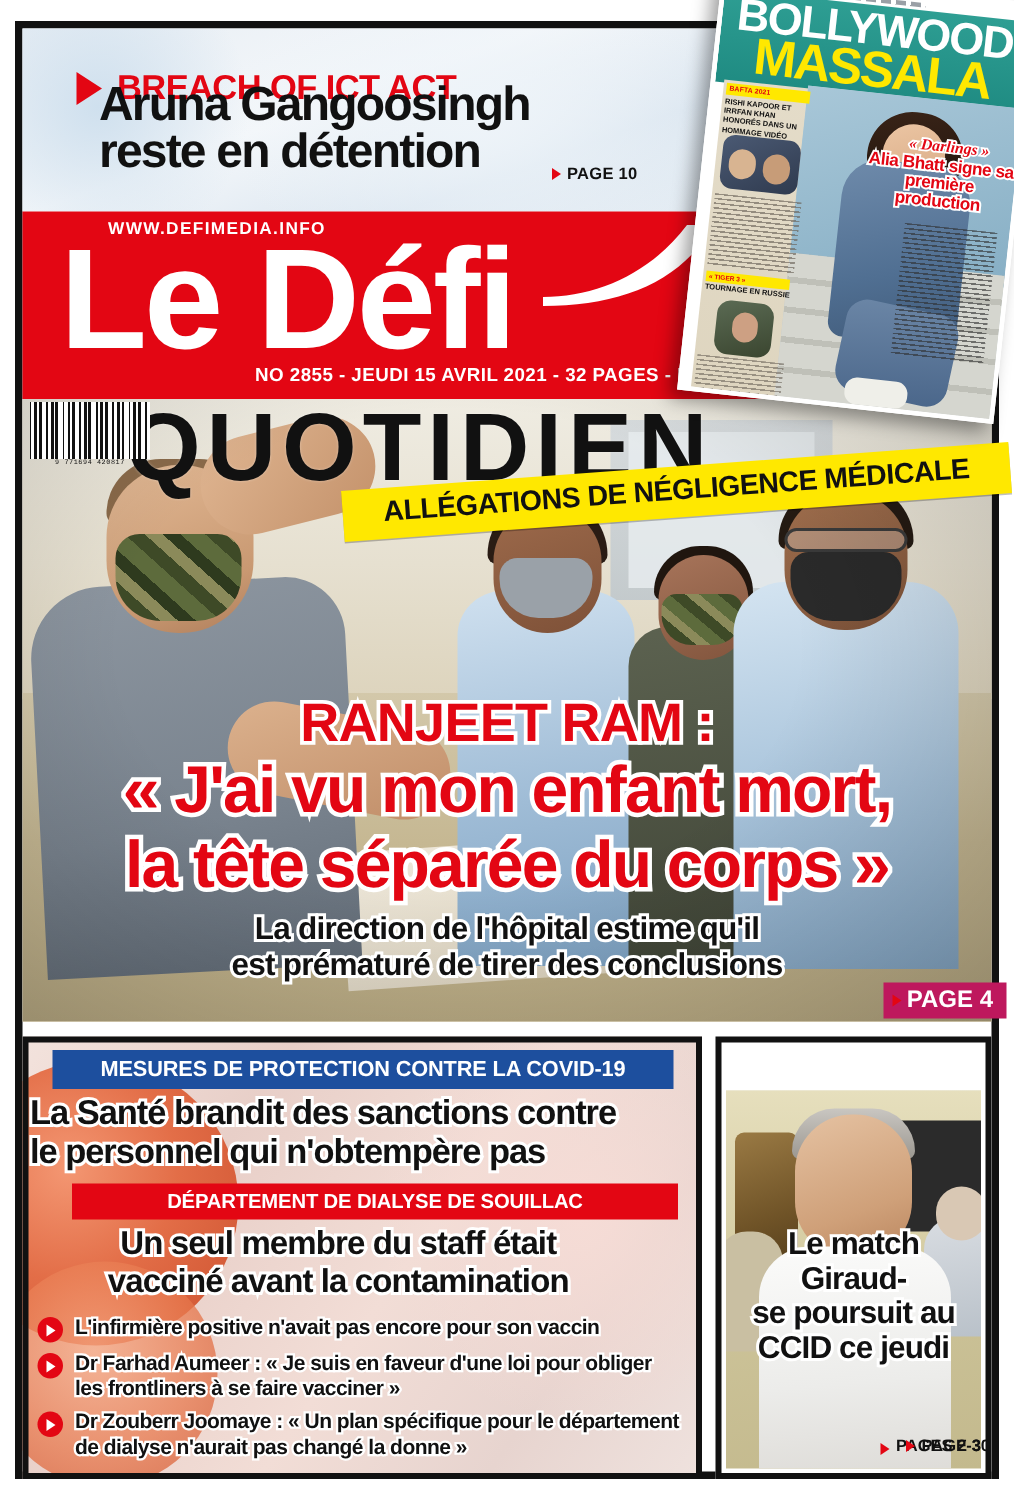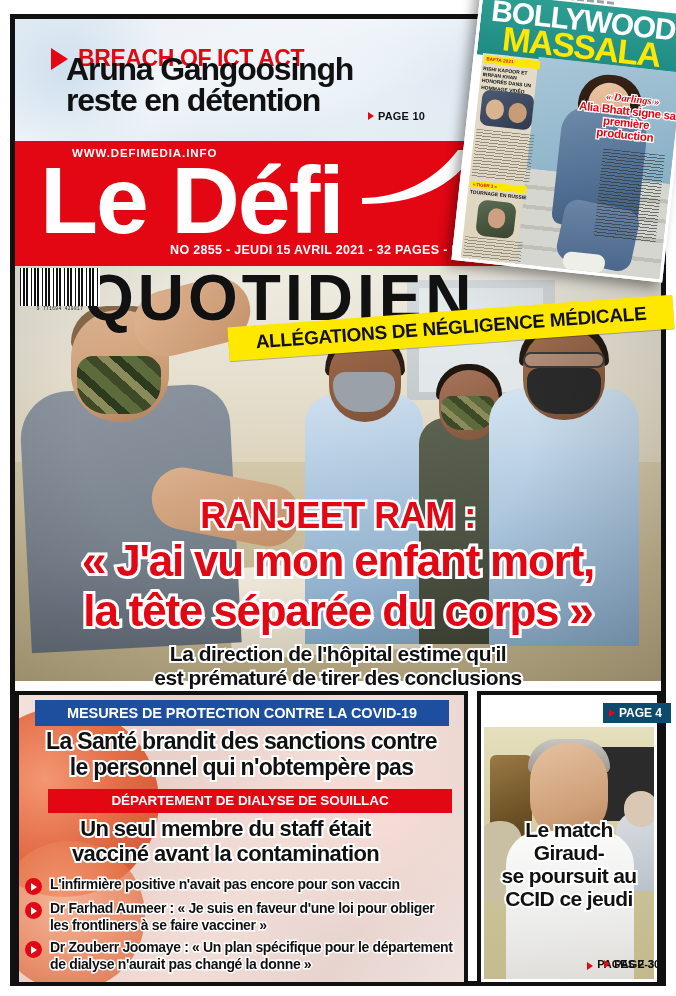--- a/index.html
+++ b/index.html
@@ -154,34 +154,34 @@
   }
   .yellow-banner span{
     display:block;text-align:center;line-height:34px;color:#111;
     font-weight:bold;font-size:19px;letter-spacing:-0.3px;white-space:nowrap;
   }
 
   
   .mainhead{position:absolute;left:15px;top:462px;width:646px;z-index:9;text-align:center;}
   .mh-name{
     color:#e30613;font-weight:bold;font-size:36px;line-height:40px;letter-spacing:-0.5px;
-    -webkit-text-stroke:5px #fff;paint-order:stroke fill;margin-top:34px;
+    -webkit-text-stroke:5px #fff;paint-order:stroke fill;
   }
   .mh-l1, .mh-l2{
     color:#e30613;font-weight:bold;font-size:44px;line-height:50px;letter-spacing:-1.2px;
     -webkit-text-stroke:6px #fff;paint-order:stroke fill;
   }
   .mh-sub{
     margin-top:6px;color:#111;font-weight:bold;font-size:21px;line-height:24px;letter-spacing:-0.5px;
     -webkit-text-stroke:4px #fff;paint-order:stroke fill;
   }
   .page4{
-    position:absolute;right:5px;top:655px;background:#0c4a6e;color:#fff;
+    position:absolute;right:5px;top:655px;background:#be185d;color:#fff;
     padding:3px 9px 3px 6px;z-index:12;display:flex;align-items:center;gap:4px;
-    font-size:12px;font-weight:bold;margin-top:48px;
+    font-size:16px;font-weight:bold;
   }
   .page4 .pt{width:0;height:0;border-left:6px solid #e30613;
     border-top:4px solid transparent;border-bottom:4px solid transparent;}
 
   
   .bottom-left{
     position:absolute;left:15px;top:691px;width:453px;height:295px;overflow:hidden;
     background:linear-gradient(125deg,#f3e3dd 0%,#e8cfc8 28%,#f2ddd6 55%,#e7d4cf 78%,#efe2de 100%);
   }
   .bl-virus{position:absolute;left:-46px;top:16px;width:190px;height:190px;border-radius:50%;
@@ -190,21 +190,21 @@
     background:radial-gradient(circle at 45% 40%, #f8ab86 0%, #e87a4f 55%, #cf5028 100%);opacity:.75;}
   .bl-glow{position:absolute;right:-60px;top:-20px;width:280px;height:280px;border-radius:50%;
     background:radial-gradient(circle,#f6dcd6 0%, rgba(246,220,214,0) 70%);}
   .bl-frame{position:absolute;left:15px;top:691px;width:453px;height:295px;border:4px solid #111;box-sizing:border-box;}
 
   .band-blue{
     position:absolute;left:35px;top:700px;width:414px;height:26px;background:#1d4f9e;z-index:4;
   }
   .band-blue span{display:block;text-align:center;line-height:26px;color:#fff;font-weight:bold;font-size:14.5px;letter-spacing:-0.1px;}
   .bl-head1{
-    position:absolute;left:20px;top:728px;width:443px;text-align:center;z-index:4;
+    position:absolute;left:20px;top:728px;width:443px;z-index:4;
     color:#111;font-weight:bold;font-size:23px;line-height:26px;letter-spacing:-0.7px;
     -webkit-text-stroke:4px #fff;paint-order:stroke fill;
   }
   .band-red{
     position:absolute;left:48px;top:789px;width:404px;height:24px;background:#e30613;z-index:4;
   }
   .band-red span{display:block;text-align:center;line-height:24px;color:#fff;font-weight:bold;font-size:13.5px;letter-spacing:-0.1px;}
   .bl-head2{
     position:absolute;left:4px;top:816px;width:443px;text-align:center;z-index:4;
     color:#111;font-weight:bold;font-size:22px;line-height:25px;letter-spacing:-0.6px;

